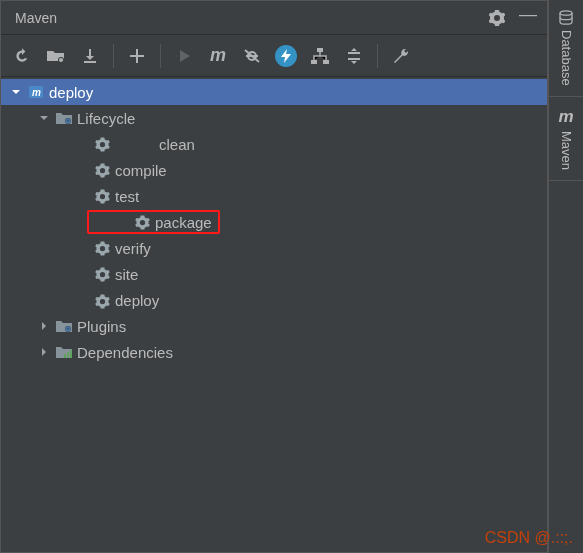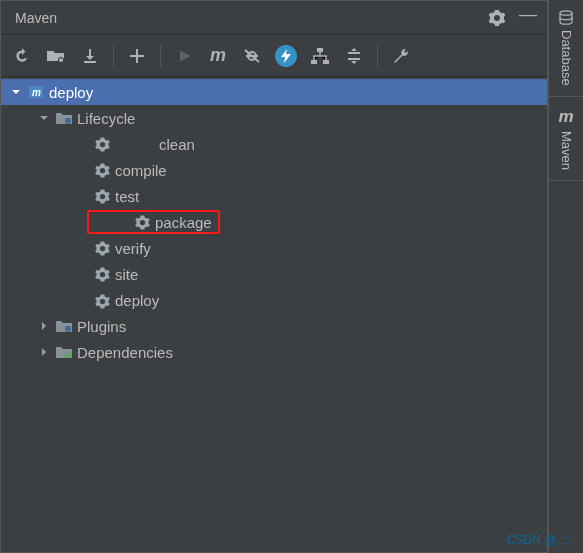--- a/index.html
+++ b/index.html
@@ -134,22 +134,22 @@
     cursor:pointer;
   }
   .vlabel {
     writing-mode: vertical-rl;
     font-size:13px;
   }
   .watermark {
     position:absolute;
     right:10px;
     bottom:6px;
-    color:#0369a1;
-    font-size:12px;
+    color:#c2410c;
+    font-size:16px;
     font-family: Arial,sans-serif;
   }
 
   
   svg { display:block; }
 </style>
 </head>
 <body>
 
 <div class="main-panel">

